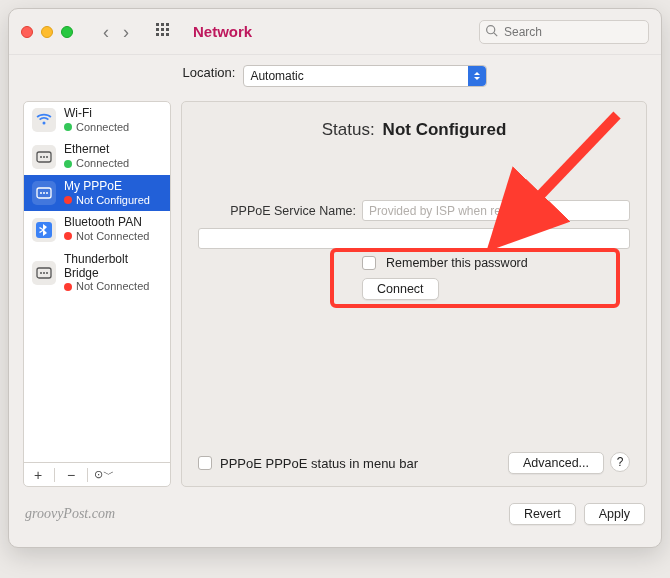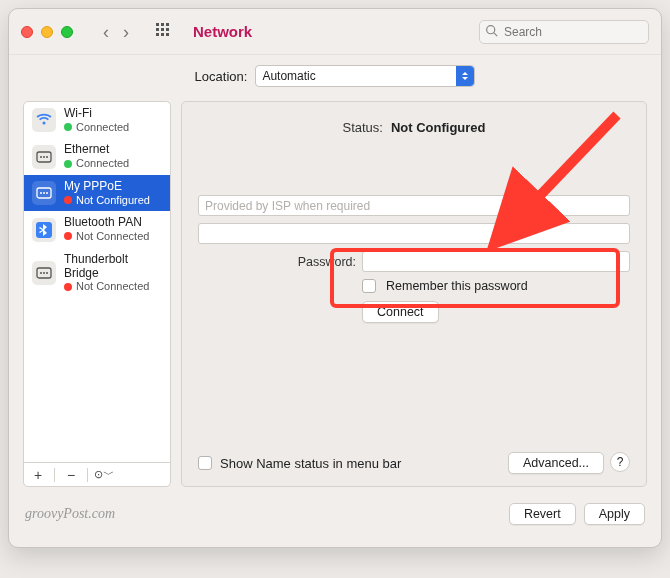--- a/index.html
+++ b/index.html
@@ -43,25 +43,25 @@
   .grid-icon { margin: 0 10px; color:#555;}
   .title { font-weight:600; font-size:15px; color:#be185d; margin-left:4px;}
   .search-wrap { margin-left:auto; position:relative;}
   .search-input {
     width: 170px; height:24px; border-radius:5px;
     border:1px solid #d3cfcb; background:#f6f4f2;
     padding: 0 8px 0 24px; font-size:12px; color:#555;
   }
   .search-icon { position:absolute; left:6px; top:4px; color:#888; font-size:13px;}
   .location-row {
-    display:flex; align-items:center; justify-content:center;
+    display:flex; justify-content:center;
     gap:8px; padding: 10px 0 14px;
   }
   .location-select {
-    width: 220px; height:22px; position:relative;
+    width: 244px; height:22px; position:relative;
     background:#fff; border:1px solid #c8c4c0; border-radius:4px;
     display:flex; align-items:center; padding:0 6px; font-size:12px;
   }
   .loc-caret {
     position:absolute; right:0; top:0; width:18px; height:100%;
     background:#2f72e4; border-radius:0 4px 4px 0;
     display:flex; flex-direction:column; align-items:center; justify-content:center;
     gap:0px;
   }
   .loc-caret::before { content:""; border:3px solid transparent; border-bottom-color:#fff; margin-bottom:1px;}
@@ -94,21 +94,21 @@
     height:24px; border-top:1px solid #d5d1cc; display:flex; align-items:center;
     padding: 0 4px; gap:6px;
   }
   .sf-btn { width:20px; text-align:center; font-size:14px; color:#444; cursor:default;}
   .sf-sep { width:1px; height:14px; background:#d5d1cc;}
   .main {
     flex:1; background:#eeebe8; border:1px solid #d5d1cc; border-radius:5px;
     display:flex; flex-direction:column; padding: 18px 16px 12px;
     position:relative;
   }
-  .status-row { display:flex; justify-content:center; gap:8px; font-size:13px; margin-bottom: 60px;}
+  .status-row { display:flex; justify-content:center; gap:8px; font-size:17px; margin-bottom: 60px;}
   .status-label { color:#333;}
   .status-value { font-weight:600;}
   .form-row { display:flex; align-items:center; margin-bottom:7px; gap:6px;}
   .form-label { width:158px; text-align:right; font-size:12.5px; color:#333;}
   .form-input {
     flex:1; height:21px; background:#fff; border:1px solid #cfccc8; border-radius:3px;
     font-size:12px; padding:0 6px; color:#333;
   }
   .form-input::placeholder { color:#b3afab;}
   .checkbox-row { display:flex; align-items:center; gap:10px; margin-left:164px; margin-bottom:8px; font-size:12.5px;}
@@ -268,40 +268,37 @@
       </div>
     </div>
 
     <div class="main">
       <div class="status-row">
         <span class="status-label">Status:</span>
         <span class="status-value">Not Configured</span>
       </div>
 
       <div class="form-row">
+        <span class="form-label">PPPoE Service Name:</span>
         <input class="form-input" placeholder="Provided by ISP when required" style="">
       </div>
       <div class="form-row">
         <input class="form-input" value="" style="">
-      </div>
-      <div class="form-row">
-        <span class="form-label">Password:</span>
-        <input type="password" class="form-input" value="" style="">
       </div>
       <div class="checkbox-row">
         <div class="chk"></div>
         <span>Remember this password</span>
       </div>
       <div class="connect-wrap">
         <div class="btn">Connect</div>
       </div>
 
       <div class="main-footer">
         <div class="chk"></div>
-        <span>Show Name status in menu bar</span>
+        <span>PPPoE PPPoE status in menu bar</span>
         <div style="margin-left:auto; display:flex; gap:6px;">
           <div class="btn">Advanced...</div>
           <div class="help-btn">?</div>
         </div>
       </div>
 
       <div class="annot-box" style="left:148px; top:146px; width:290px; height:60px;"></div>
       <svg class="annot-arrow" style="left:280px; top:8px; width:180px; height:150px; overflow:visible">
         <defs>
             <marker id="ah" markerWidth="8" markerHeight="8" refX="5" refY="4" orient="auto">

